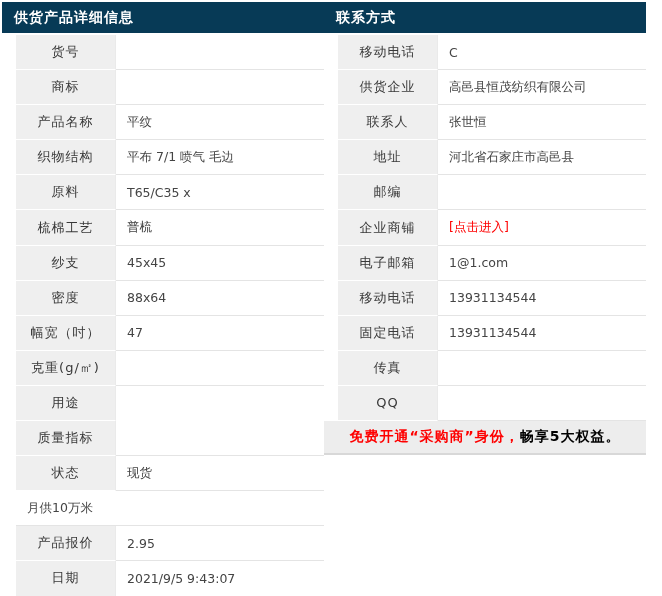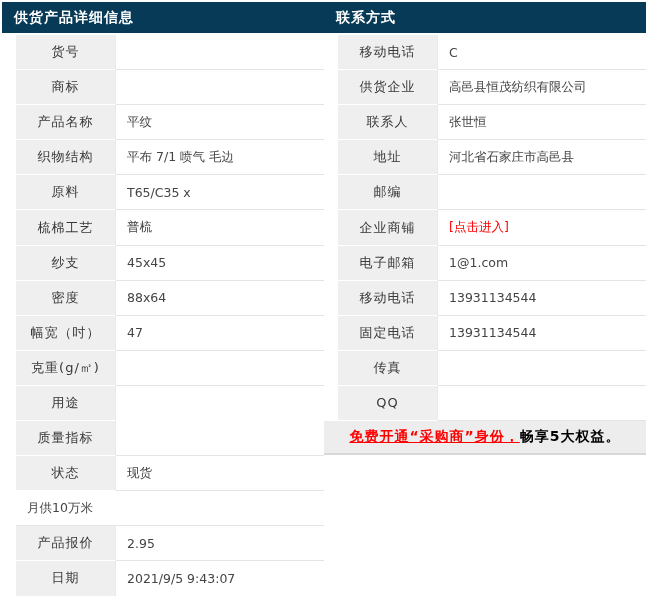--- a/index.html
+++ b/index.html
@@ -77,21 +77,21 @@
     background: var(--promo-bg);
     border-bottom: 2px solid #d8d8d8;
     display: flex;
     align-items: center;
     justify-content: center;
     font-size: 14px;
     font-weight: bold;
     letter-spacing: 1px;
     white-space: nowrap;
   }
-  .promo-red { color: var(--red); text-decoration: underline; }
+  .promo-red { color: var(--red); }
   .promo-dark { color: #000000; }
 </style>
 </head>
 <body>
 
 <div class="page">
   <div class="panels">
 
     <section class="panel">
       <div class="panel-header">供货产品详细信息</div>

